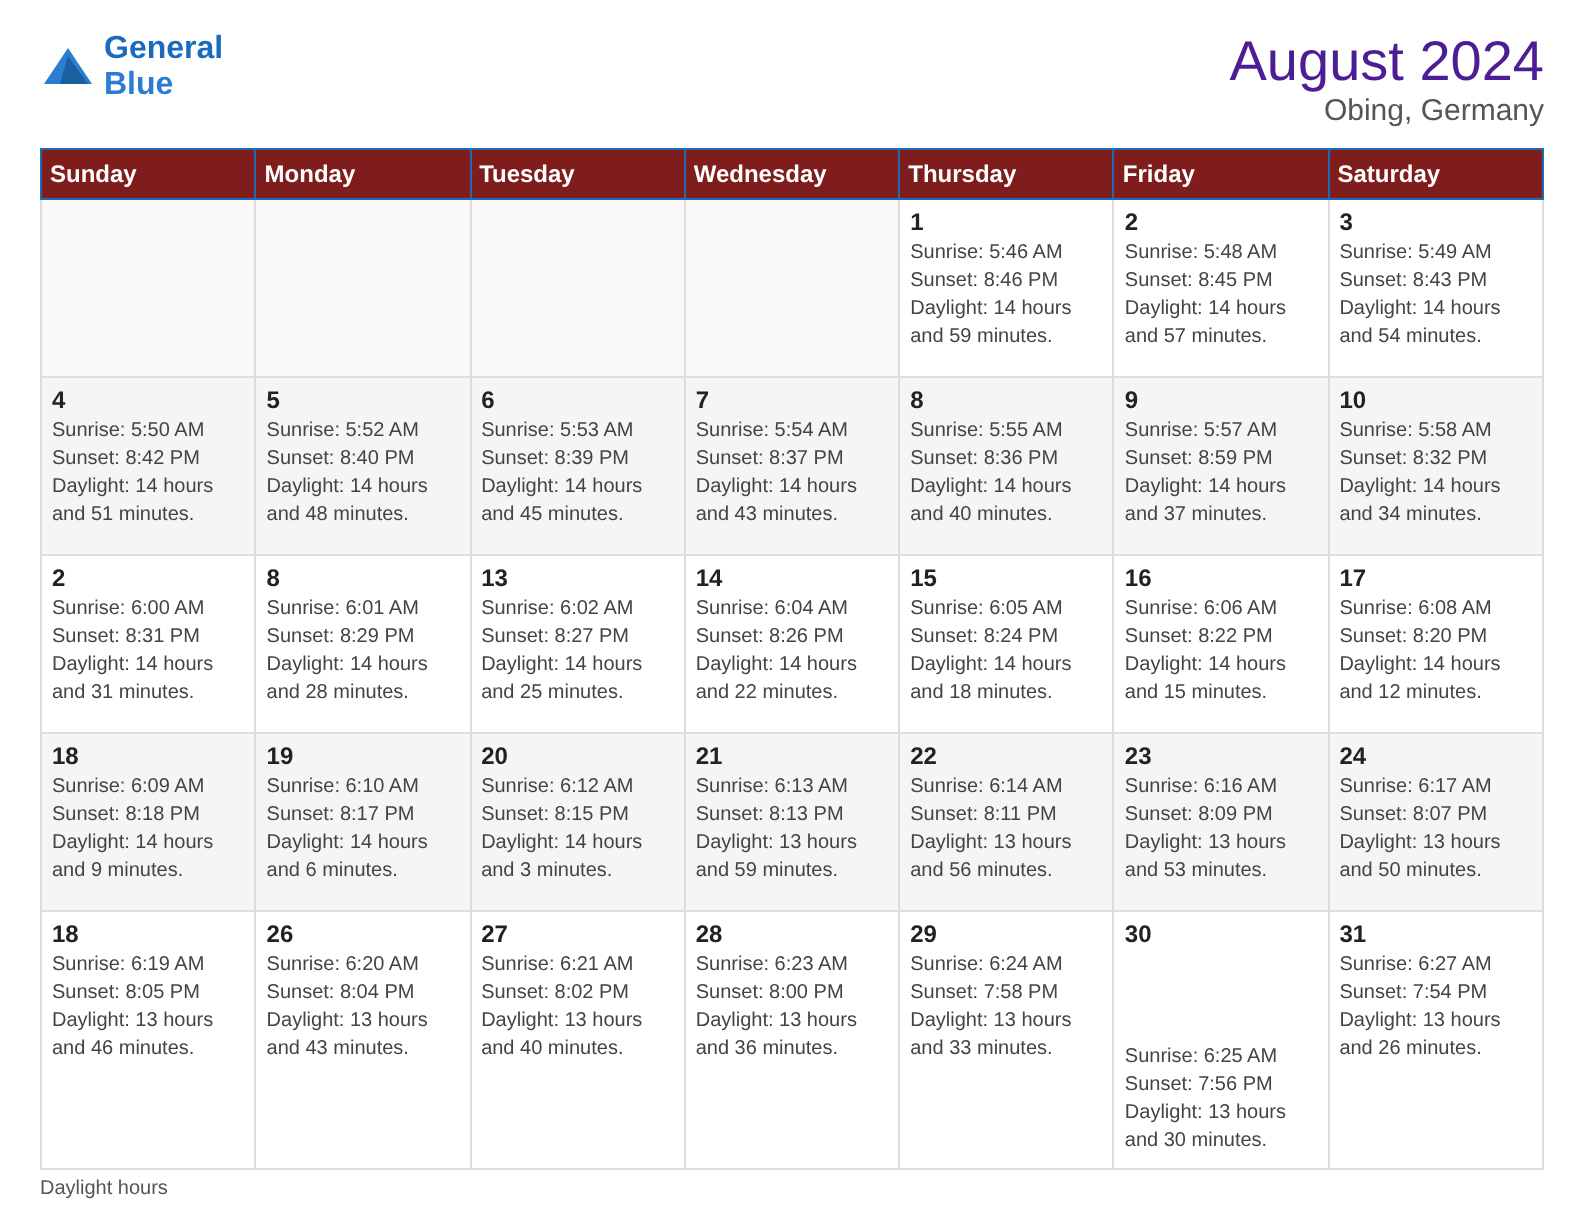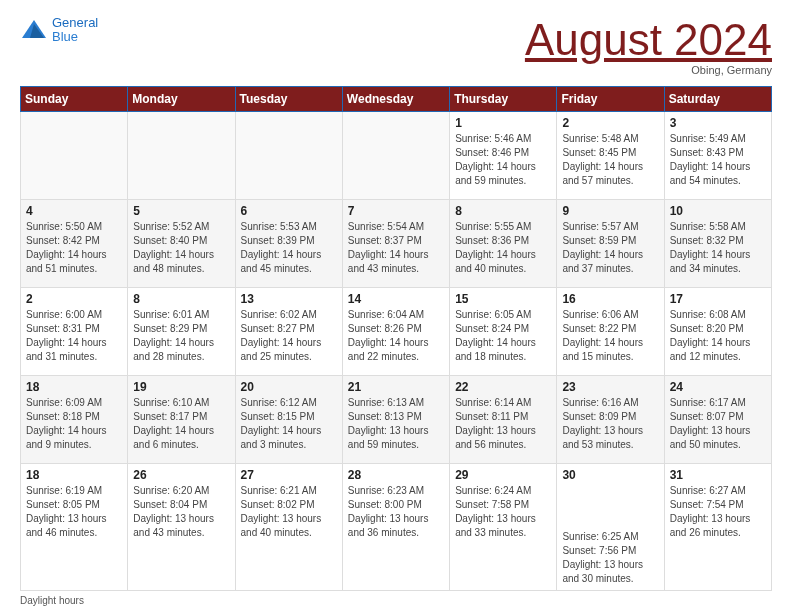--- a/index.html
+++ b/index.html
@@ -21,45 +21,44 @@
       display: flex;
       justify-content: space-between;
       align-items: flex-start;
       margin-bottom: 10px;
     }
     .logo {
       display: flex;
       align-items: center;
     }
     .logo-text {
-      font-size: 13px;
-      font-weight: normal;
+      font-size: 16px;
+      font-weight: bold;
       color: #333;
       line-height: 1.1;
     }
     .logo-text span {
       color: #1a6bbf;
     }
     .logo-icon {
       width: 28px;
       height: 28px;
       margin-right: 4px;
     }
     .title-block {
       text-align: right;
     }
     .month-year {
-      font-size: 44px;
+      font-size: 28px;
       font-weight: 300;
-      color: #7f1d1d;
+      color: #4c1d95;
       line-height: 1.1;
-      text-decoration: underline;
     }
     .location {
-      font-size: 11px;
+      font-size: 15px;
       color: #555;
     }
     .calendar {
       flex: 1;
       border: 1px solid #ccc;
       border-collapse: collapse;
       width: 100%;
       table-layout: fixed;
     }
     .calendar th {

